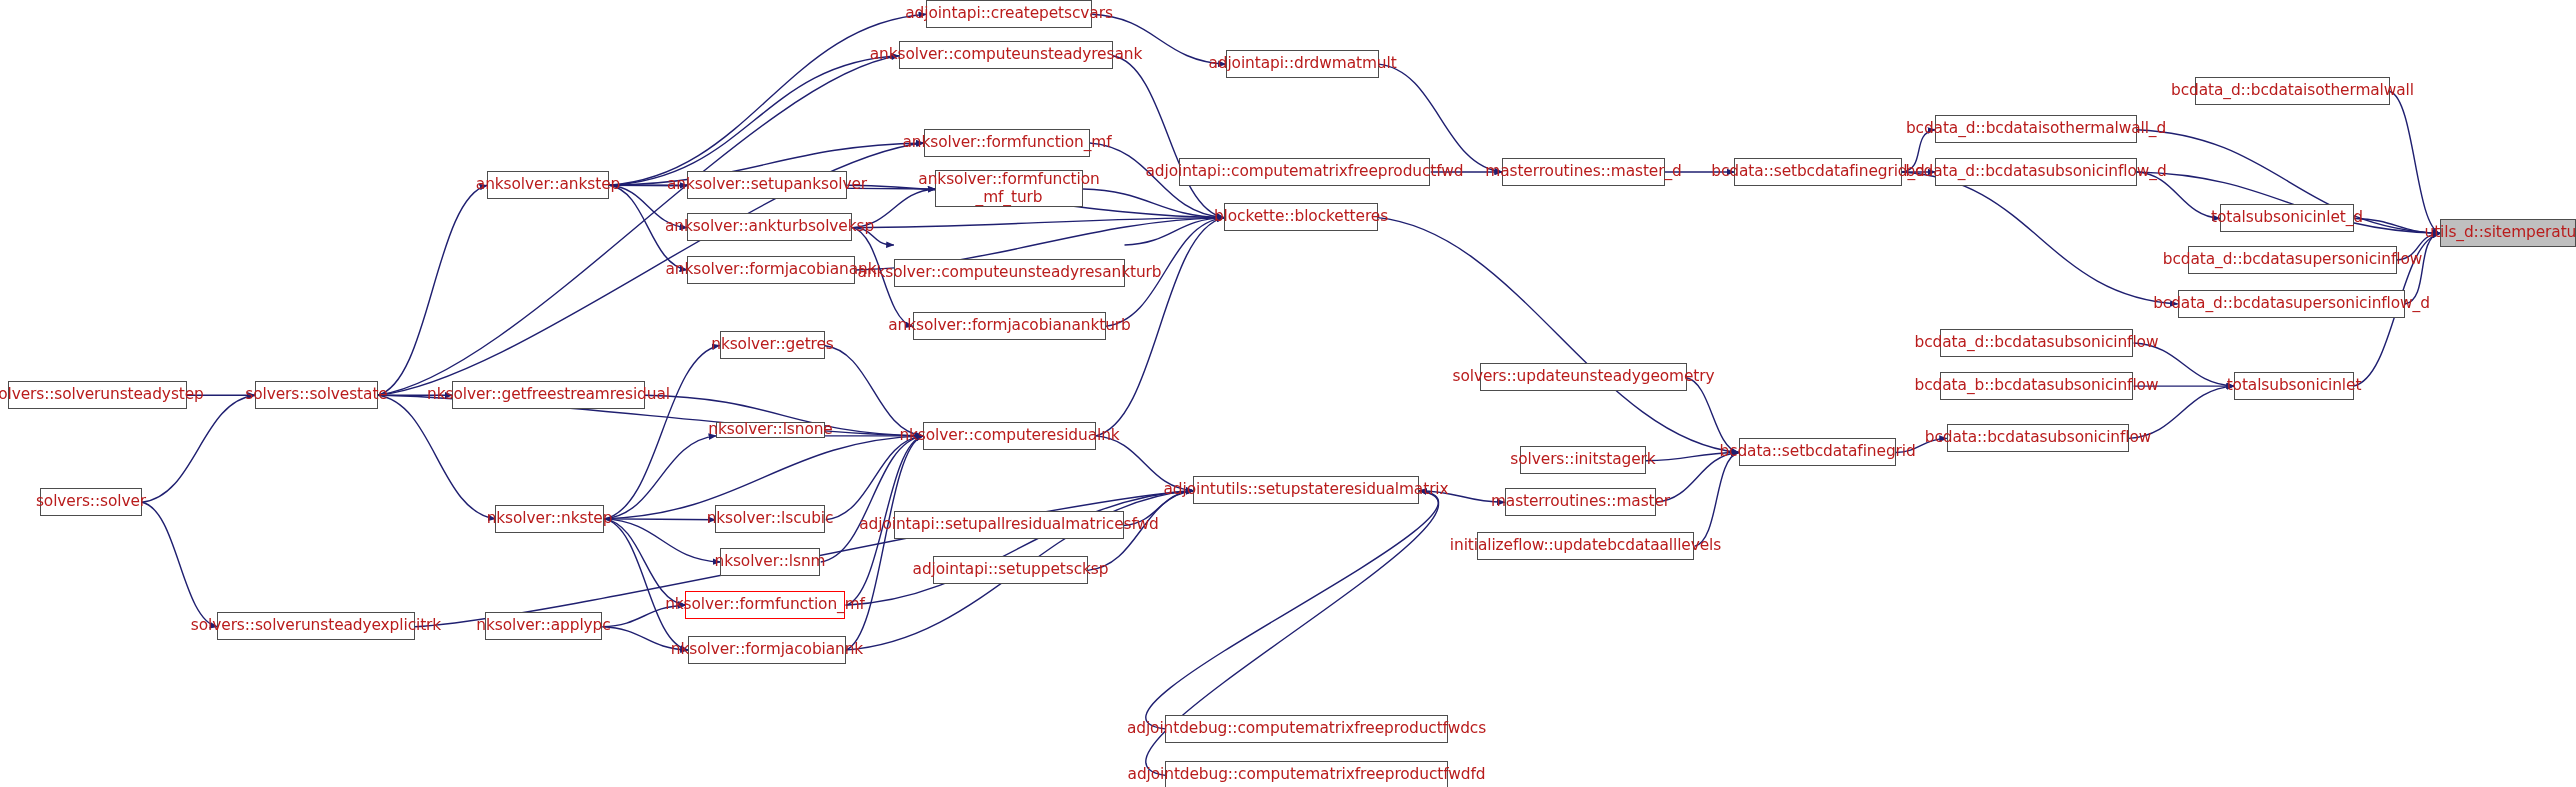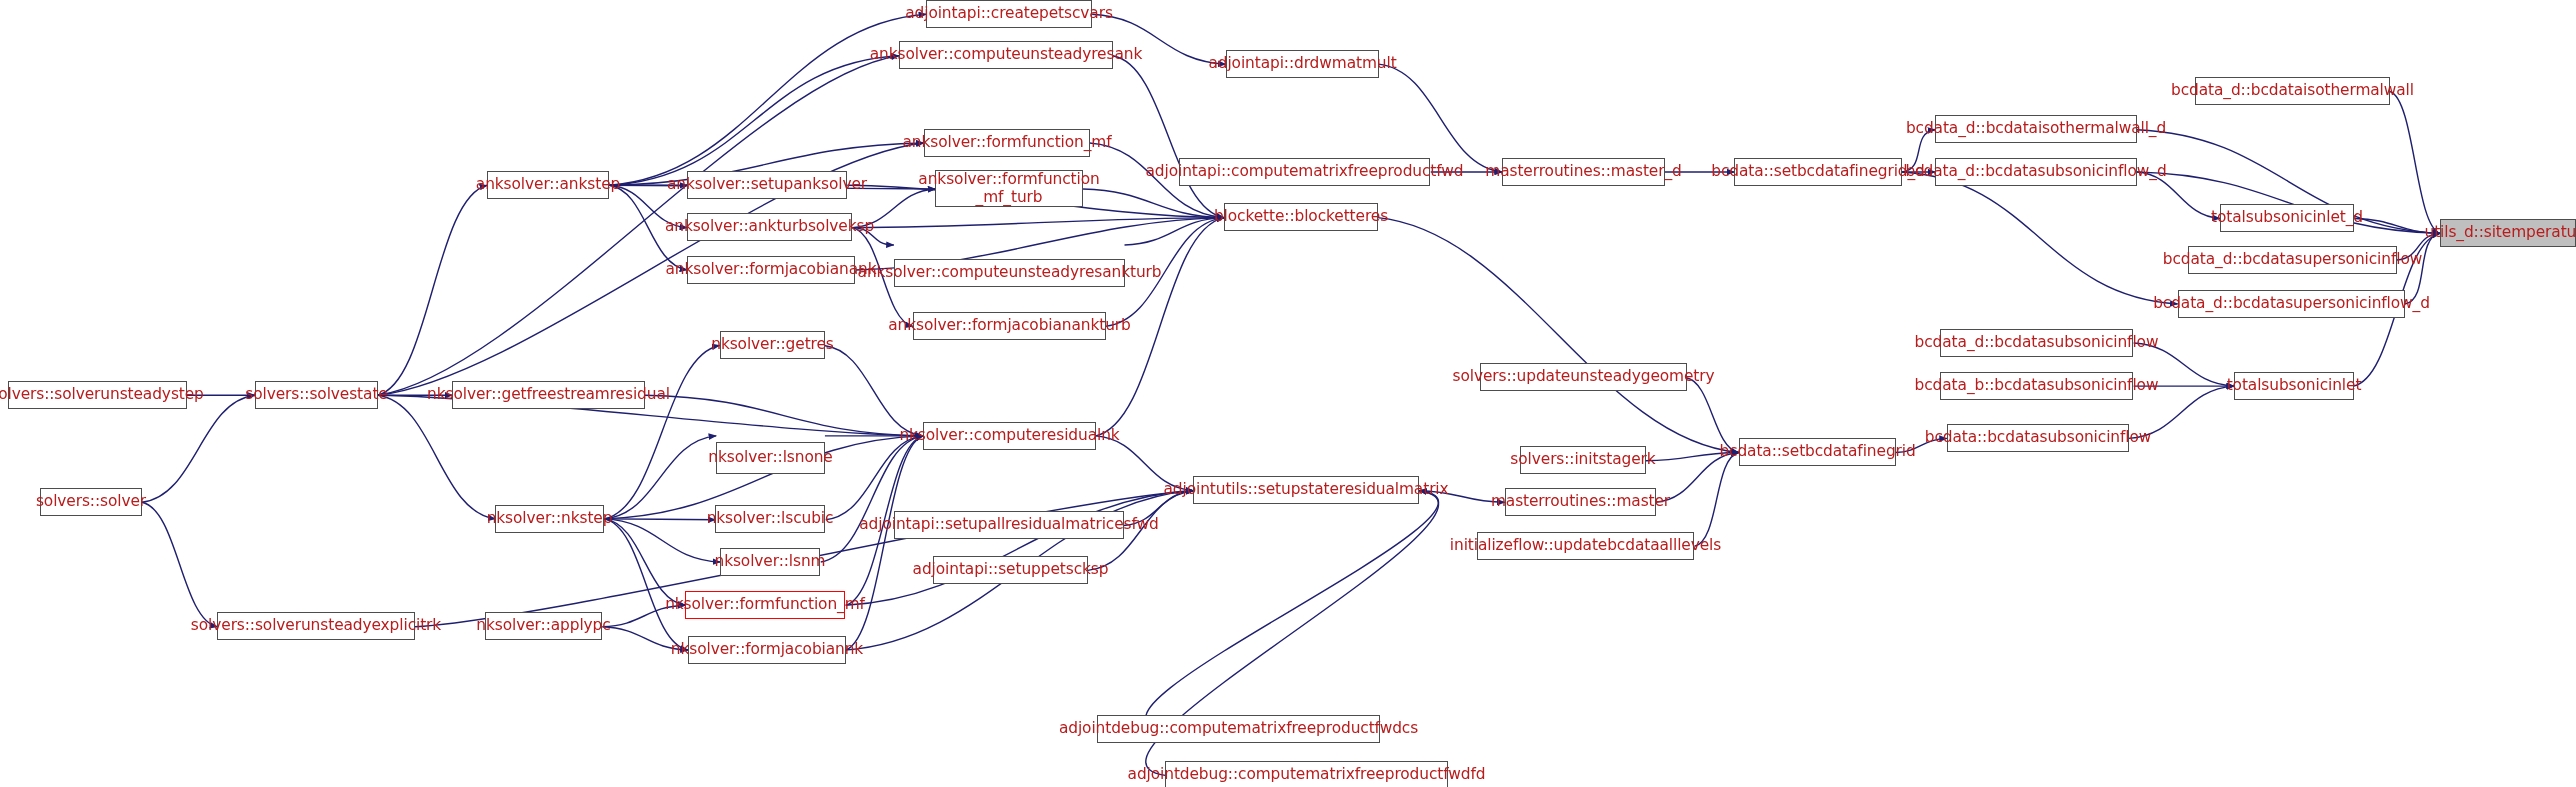--- a/index.html
+++ b/index.html
@@ -153,33 +153,33 @@
       <div class="node" style="left: 687px; top: 213px; width: 165px; height: 28px;">anksolver::ankturbsolveksp</div>
       <div class="node" style="left: 687px; top: 256px; width: 168px; height: 28px;">anksolver::formjacobianank</div>
       <div class="node" style="left: 899px; top: 41px; width: 214px; height: 28px;">anksolver::computeunsteadyresank</div>
       <div class="node" style="left: 924px; top: 129px; width: 166px; height: 28px;">anksolver::formfunction_mf</div>
       <div class="node" style="left: 935px; top: 170px; width: 148px; height: 37px;">anksolver::formfunction
 _mf_turb</div>
       <div class="node" style="left: 894px; top: 231px; width: 231px; height: 28px; margin-top: 28px;">anksolver::computeunsteadyresankturb</div>
       <div class="node" style="left: 913px; top: 312px; width: 193px; height: 28px;">anksolver::formjacobianankturb</div>
       <div class="node" style="left: 926px; top: 0px; width: 166px; height: 28px;">adjointapi::createpetscvars</div>
       <div class="node" style="left: 720px; top: 331px; width: 105px; height: 28px;">nksolver::getres</div>
-      <div class="node" style="left: 716px; top: 422px; width: 109px; height: 32px; margin-top: 20px;">nksolver::lsnone</div>
+      <div class="node" style="left: 716px; top: 422px; width: 109px; height: 16px;">nksolver::lsnone</div>
       <div class="node" style="left: 715px; top: 505px; width: 110px; height: 28px;">nksolver::lscubic</div>
       <div class="node" style="left: 720px; top: 548px; width: 100px; height: 28px;">nksolver::lsnm</div>
       <div class="node highlight" style="left: 685px; top: 591px; width: 160px; height: 28px;">nksolver::formfunction_mf</div>
       <div class="node" style="left: 688px; top: 636px; width: 158px; height: 28px;">nksolver::formjacobiannk</div>
       <div class="node" style="left: 923px; top: 422px; width: 173px; height: 28px;">nksolver::computeresidualnk</div>
       <div class="node" style="left: 894px; top: 511px; width: 230px; height: 28px;">adjointapi::setupallresidualmatricesfwd</div>
       <div class="node" style="left: 933px; top: 556px; width: 155px; height: 28px;">adjointapi::setuppetscksp</div>
       <div class="node" style="left: 1224px; top: 203px; width: 154px; height: 28px;">blockette::blocketteres</div>
       <div class="node" style="left: 1193px; top: 476px; width: 226px; height: 28px;">adjointutils::setupstateresidualmatrix</div>
       <div class="node" style="left: 1179px; top: 158px; width: 251px; height: 28px;">adjointapi::computematrixfreeproductfwd</div>
       <div class="node" style="left: 1226px; top: 50px; width: 153px; height: 28px;">adjointapi::drdwmatmult</div>
-      <div class="node" style="left: 1097px; top: 715px; width: 283px; height: 28px;">adjointdebug::computematrixfreeproductfwdcs</div>
+      <div class="node" style="left: 1165px; top: 715px; width: 283px; height: 28px;">adjointdebug::computematrixfreeproductfwdcs</div>
       <div class="node" style="left: 1165px; top: 761px; width: 283px; height: 28px;">adjointdebug::computematrixfreeproductfwdfd</div>
       <div class="node" style="left: 1502px; top: 158px; width: 163px; height: 28px;">masterroutines::master_d</div>
       <div class="node" style="left: 1480px; top: 363px; width: 207px; height: 28px;">solvers::updateunsteadygeometry</div>
       <div class="node" style="left: 1520px; top: 446px; width: 126px; height: 28px;">solvers::initstagerk</div>
       <div class="node" style="left: 1505px; top: 488px; width: 151px; height: 28px;">masterroutines::master</div>
       <div class="node" style="left: 1477px; top: 532px; width: 217px; height: 28px;">initializeflow::updatebcdataalllevels</div>
       <div class="node" style="left: 1734px; top: 158px; width: 168px; height: 28px;">bcdata::setbcdatafinegrid_d</div>
       <div class="node" style="left: 1739px; top: 438px; width: 157px; height: 28px;">bcdata::setbcdatafinegrid</div>
       <div class="node" style="left: 1935px; top: 115px; width: 202px; height: 28px;">bcdata_d::bcdataisothermalwall_d</div>
       <div class="node" style="left: 1935px; top: 158px; width: 202px; height: 28px;">bcdata_d::bcdatasubsonicinflow_d</div>

